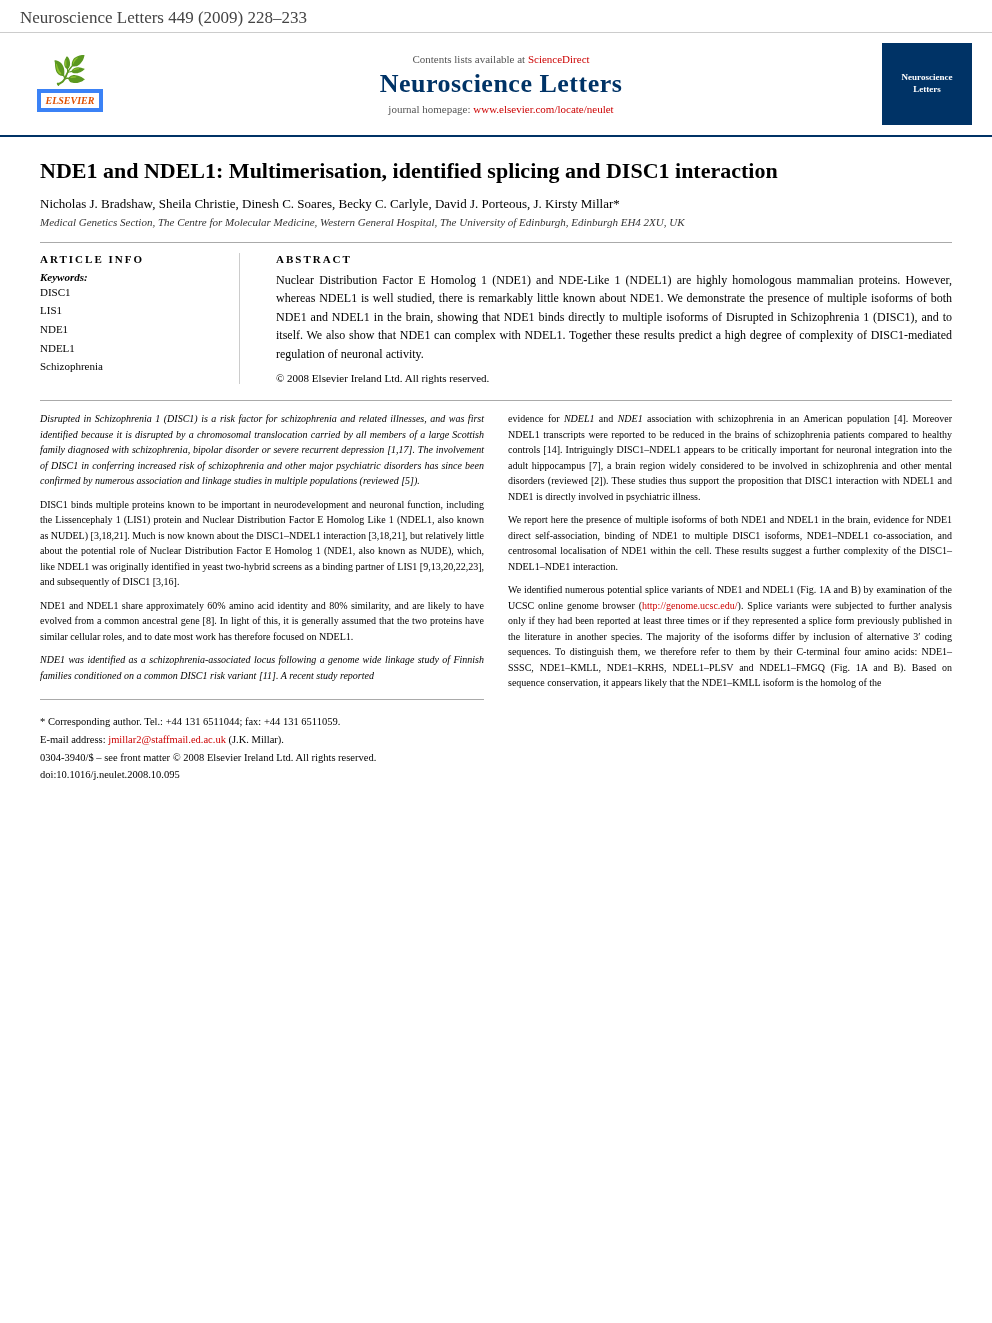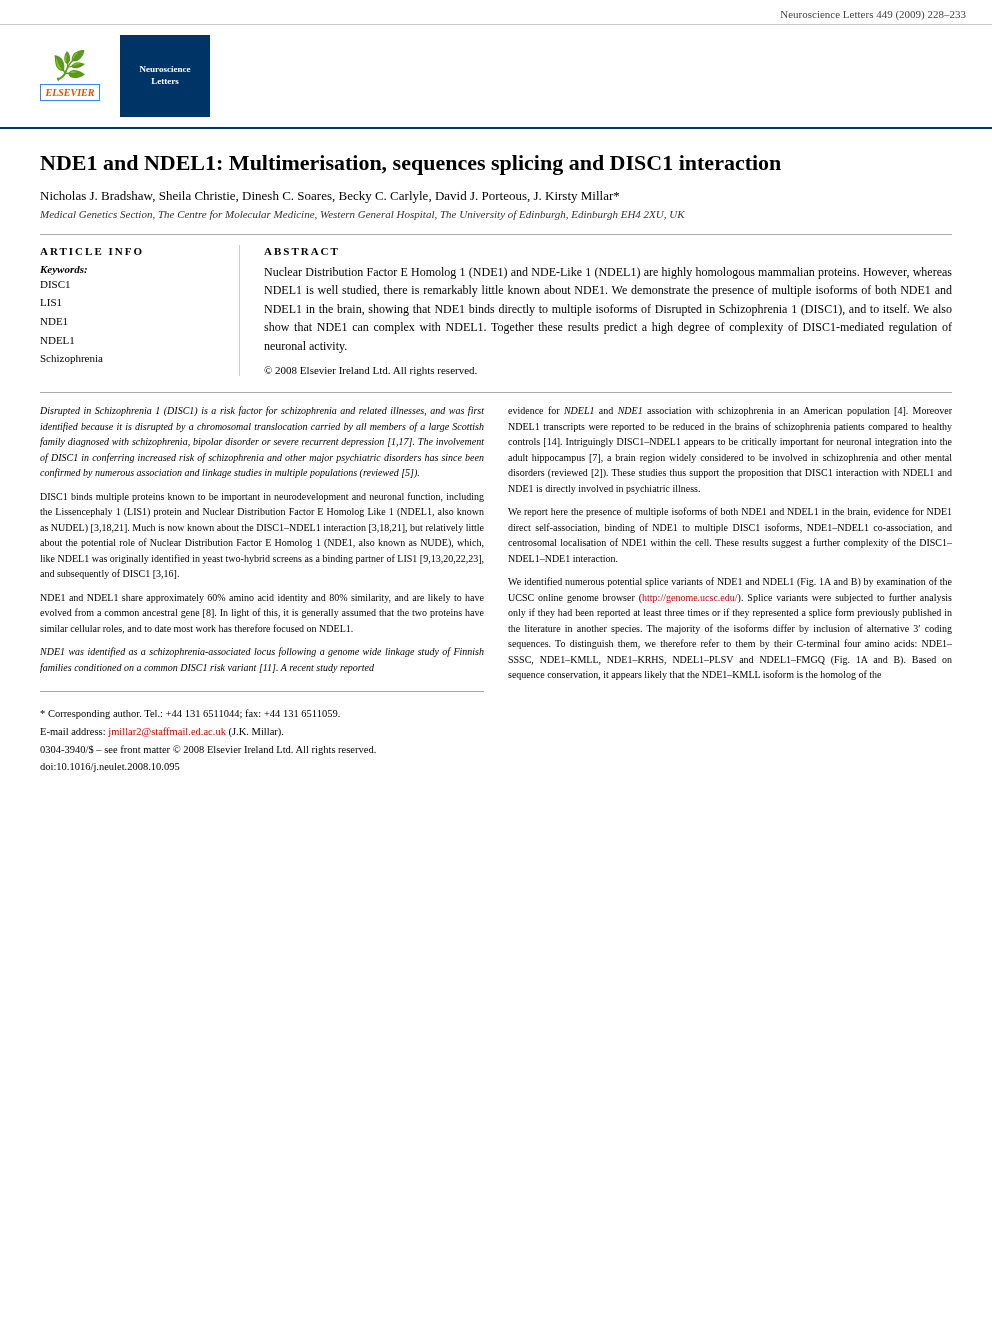--- a/index.html
+++ b/index.html
@@ -13,24 +13,24 @@
     }
     .page {
       width: 992px;
       min-height: 1323px;
       background: #fff;
       padding: 0;
     }
 
     
     .journal-header {
-      text-align: right;
-      padding: 8px 26px 4px;
+      text-align: left;
+      padding: 8px 20px 4px;
       border-bottom: 1px solid #ccc;
-      font-size: 11px;
+      font-size: 17px;
       color: #444;
     }
 
     
     .banner {
       display: flex;
       align-items: center;
       padding: 10px 20px;
       border-bottom: 2px solid #003366;
     }
@@ -39,21 +39,21 @@
       display: flex;
       flex-direction: column;
       align-items: center;
       justify-content: center;
     }
     .elsevier-logo {
       font-size: 10px;
       color: #e05000;
       font-weight: bold;
       font-style: italic;
-      border: 1px solid #3b82f6;
+      border: 4px solid #3b82f6;
       padding: 2px 5px;
       margin-top: 4px;
     }
     .tree-icon {
       font-size: 28px;
       color: #666;
       line-height: 1;
     }
     .banner-center {
       flex: 1;
@@ -124,21 +124,21 @@
 
     .divider {
       border: none;
       border-top: 1px solid #aaa;
       margin: 10px 0;
     }
 
     
     .info-abstract {
       display: flex;
-      gap: 24px;
+      gap: 36px;
       margin-bottom: 16px;
     }
     .article-info {
       width: 200px;
       flex-shrink: 0;
       border-right: 1px solid #ccc;
       padding-right: 16px;
       font-size: 11px;
     }
     .article-info h4 {
@@ -246,28 +246,39 @@
 
   <div class="journal-header">
     <span>Neuroscience Letters 449 (2009) 228–233</span>
   </div>
 
   <div class="banner">
     <div class="banner-logo-left">
       <div class="tree-icon">🌿</div>
       <div class="elsevier-logo">ELSEVIER</div>
     </div>
+    <div class="banner-center">
+      <div class="sciencedirect-link">
+        <span>Contents lists available at</span>
+        <a href="#">ScienceDirect</a>
+      </div>
+      <div class="journal-title-main">Neuroscience Letters</div>
+      <div class="journal-homepage">
+        <span>journal homepage:</span>
+        <a href="#">www.elsevier.com/locate/neulet</a>
+      </div>
+    </div>
     <div class="banner-logo-right">
       <span style="font-size:9px; line-height:1.3;">Neuroscience<br>Letters</span>
     </div>
   </div>
 
   <div class="article-content">
 
-    <div class="article-title">NDE1 and NDEL1: Multimerisation, sequences splicing and DISC1 interaction</div>
+    <div class="article-title">NDE1 and NDEL1: Multimerisation, identified splicing and DISC1 interaction</div>
 
     <div class="article-authors">Nicholas J. Bradshaw, Sheila Christie, Dinesh C. Soares, Becky C. Carlyle, David J. Porteous, J. Kirsty Millar*</div>
 
     <div class="article-affiliation">Medical Genetics Section, The Centre for Molecular Medicine, Western General Hospital, The University of Edinburgh, Edinburgh EH4 2XU, UK</div>
 
     <hr class="divider">
 
     <div class="info-abstract">
 
       <div class="article-info">

